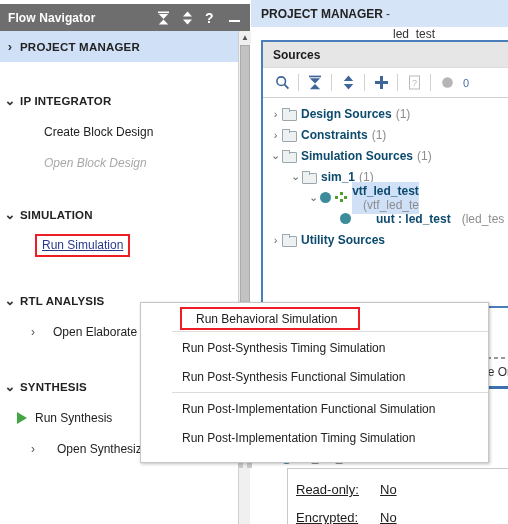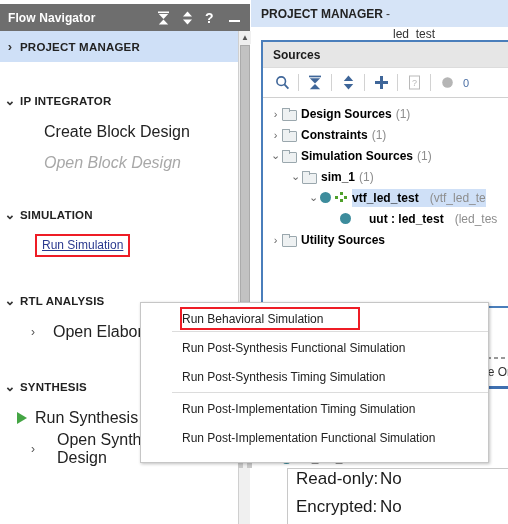--- a/index.html
+++ b/index.html
@@ -44,21 +44,21 @@
     background: #ffffff; overflow: hidden;
   }
   .nav-row { position: relative; height: 31px; display: flex; align-items: center; }
   .nav-section { font-weight: bold; font-size: 11.5px; color: #222; letter-spacing: .2px; }
   .nav-section.highlight { background: #cfe0f7; width: 238px; }
   .chev {
     width: 20px; text-align: center; font-size: 13px; color: #333;
     font-weight: bold; flex: 0 0 20px;
   }
   .chev.small { font-weight: normal; color: #555; font-size: 12px; }
-  .nav-sub { font-size: 16px; }
+  .nav-sub { font-size: 12px; }
   .nav-sub.muted { color: #a8a8a8; font-style: italic; }
   .nav-link {
     color: #2b3a8f; text-decoration: underline; font-size: 12px; cursor: pointer;
   }
   .tri-play {
     width: 0; height: 0; border-left: 10px solid #44a544;
     border-top: 6px solid transparent; border-bottom: 6px solid transparent;
     margin-right: 8px; flex: 0 0 10px;
   }
   .redbox { outline: 2px solid #ee1c25; outline-offset: 0; }
@@ -114,36 +114,36 @@
     width: 14px; height: 11px; flex: 0 0 14px; margin-right: 5px; position: relative;
   }
   .folder::before {
     content: ""; position: absolute; left: 0; top: 2px; width: 13px; height: 9px;
     border: 1px solid #9aa7ad; background: #eef1f2; border-radius: 1px;
   }
   .folder::after {
     content: ""; position: absolute; left: 0; top: 0px; width: 6px; height: 3px;
     border: 1px solid #9aa7ad; border-bottom: none; background: #eef1f2; border-radius: 1px 1px 0 0;
   }
-  .t-name { font-weight: bold; color: #000000; }
+  .t-name { font-weight: bold; color: #0c4a6e; }
   .t-count { color: #8d8d8d; margin-left: 4px; font-weight: normal; }
   .t-paren { color: #8d8d8d; font-weight: normal; margin-left: 11px; }
   .dot {
     width: 11px; height: 11px; border-radius: 50%; background: #3d8c9c;
     flex: 0 0 11px; margin-right: 4px;
   }
   .mod-ico { width: 12px; flex: 0 0 12px; margin-right: 5px; position: relative; height: 11px; }
   .mod-ico i {
     position:absolute; width:3px; height:3px; background:#4fa02a; display:block;
   }
   .mod-ico i:nth-child(1){ left:0; top:4px; }
   .mod-ico i:nth-child(2){ left:4.5px; top:0px; }
   .mod-ico i:nth-child(3){ left:9px; top:4px; }
   .mod-ico i:nth-child(4){ left:4.5px; top:7px; }
-  .row-sel { background: #cfe0f7; }
+  .row-sel { background: #cfe0f7; flex-direction: column; }
 
   
   #tab-strip {
     position: absolute; left: 228px; top: 355px; width: 45px; height: 30px;
   }
   .tab-dash {
     position:absolute; left: 8px; top: 2px; width: 34px; height: 2px;
     background: repeating-linear-gradient(to right, #999 0 4px, transparent 4px 7px);
   }
   #tab-label {
@@ -160,21 +160,21 @@
   #prop-head {
     position: absolute; left: 12px; top: 0; height: 16px; display: flex; align-items: center;
     font-size: 12px; font-weight: bold; color: #1b1b1b;
   }
   #prop-head .dot { margin-right: 5px; }
   #prop-table {
     position: absolute; left: 18px; top: 18px; width: 221px; height: 56px;
     border-left: 1px solid #c8c8c8; border-top: 1px solid #c8c8c8;
     background: #ffffff;
   }
-  .prop-row { display: flex; height: 28px; align-items: flex-start; font-size: 17px; }
+  .prop-row { display: flex; height: 28px; align-items: flex-end; font-size: 13px; text-decoration: underline; }
   .prop-k { width: 92px; padding-left: 8px; color: #1b1b1b; }
   .prop-v { color: #1b1b1b; }
 
   
   .mini-bar { position: absolute; background: #c9c9c9; }
 
   
   #ctx-menu {
     position: absolute; left: 140px; top: 302px; width: 349px; height: 161px;
     background: #ffffff; border: 1px solid #c6c6c6;
@@ -184,21 +184,21 @@
   #ctx-gutter {
     position: absolute; left: 0; top: 0; width: 31px; height: 159px; background: #ffffff;
   }
   .ctx-item {
     position: relative; height: 29px; display: flex; align-items: center;
     padding-left: 41px; font-size: 12px; color: #222; cursor: pointer; white-space: nowrap;
   }
   .ctx-sep { height: 1px; background: #dcdcdc; margin: 1px 0 1px 31px; }
   .ctx-item.boxed {
     outline: 2px solid #ee1c25; outline-offset: -2px;
-    margin-left: 39px; padding-left: 2px; width: 180px; height: 23px;
+    margin-left: 39px; padding-left: 16px; width: 180px; height: 23px;
   }
 </style>
 </head>
 <body>
 
 <div id="root">
 
   <div id="flow-nav">
 
     <div id="flow-nav-titlebar">
@@ -386,21 +386,21 @@
               <i></i>
             </span>
           <span class="row-sel" style="padding:2px 0 2px 0;display:flex;align-items:center;">
             <span class="t-name">vtf_led_test</span>
             <span class="t-paren">(vtf_led_te</span>
           </span>
         </div>
 
         <div class="tree-row" style="padding-left:73px">
           <span class="dot"></span>
-          <span class="t-name" style="margin-left:14px">uut : led_test</span>
+          <span class="t-name" style="margin-left:21px">uut : led_test</span>
           <span class="t-paren">(led_tes</span>
         </div>
 
         <div class="tree-row" style="padding-left:2px">
           <span class="tw">›</span>
           <span class="folder"></span>
           <span class="t-name">Utility Sources</span>
         </div>
 
       </div>
@@ -436,28 +436,28 @@
 
   <div id="ctx-menu">
     <div id="ctx-gutter"></div>
 
     <div style="position:relative; padding-top:4px;">
       <div class="ctx-item boxed">
         <span>Run Behavioral Simulation</span>
       </div>
       <div class="ctx-sep"></div>
       <div class="ctx-item">
+        <span>Run Post-Synthesis Timing Simulation</span>
+      </div>
+      <div class="ctx-item">
         <span>Run Post-Synthesis Functional Simulation</span>
-      </div>
-      <div class="ctx-item">
-        <span>Run Post-Synthesis Timing Simulation</span>
       </div>
       <div class="ctx-sep"></div>
       <div class="ctx-item">
+        <span>Run Post-Implementation Functional Simulation</span>
+      </div>
+      <div class="ctx-item">
         <span>Run Post-Implementation Timing Simulation</span>
       </div>
-      <div class="ctx-item">
-        <span>Run Post-Implementation Functional Simulation</span>
-      </div>
     </div>
   </div>
 
 </div>
 
 </body></html>

